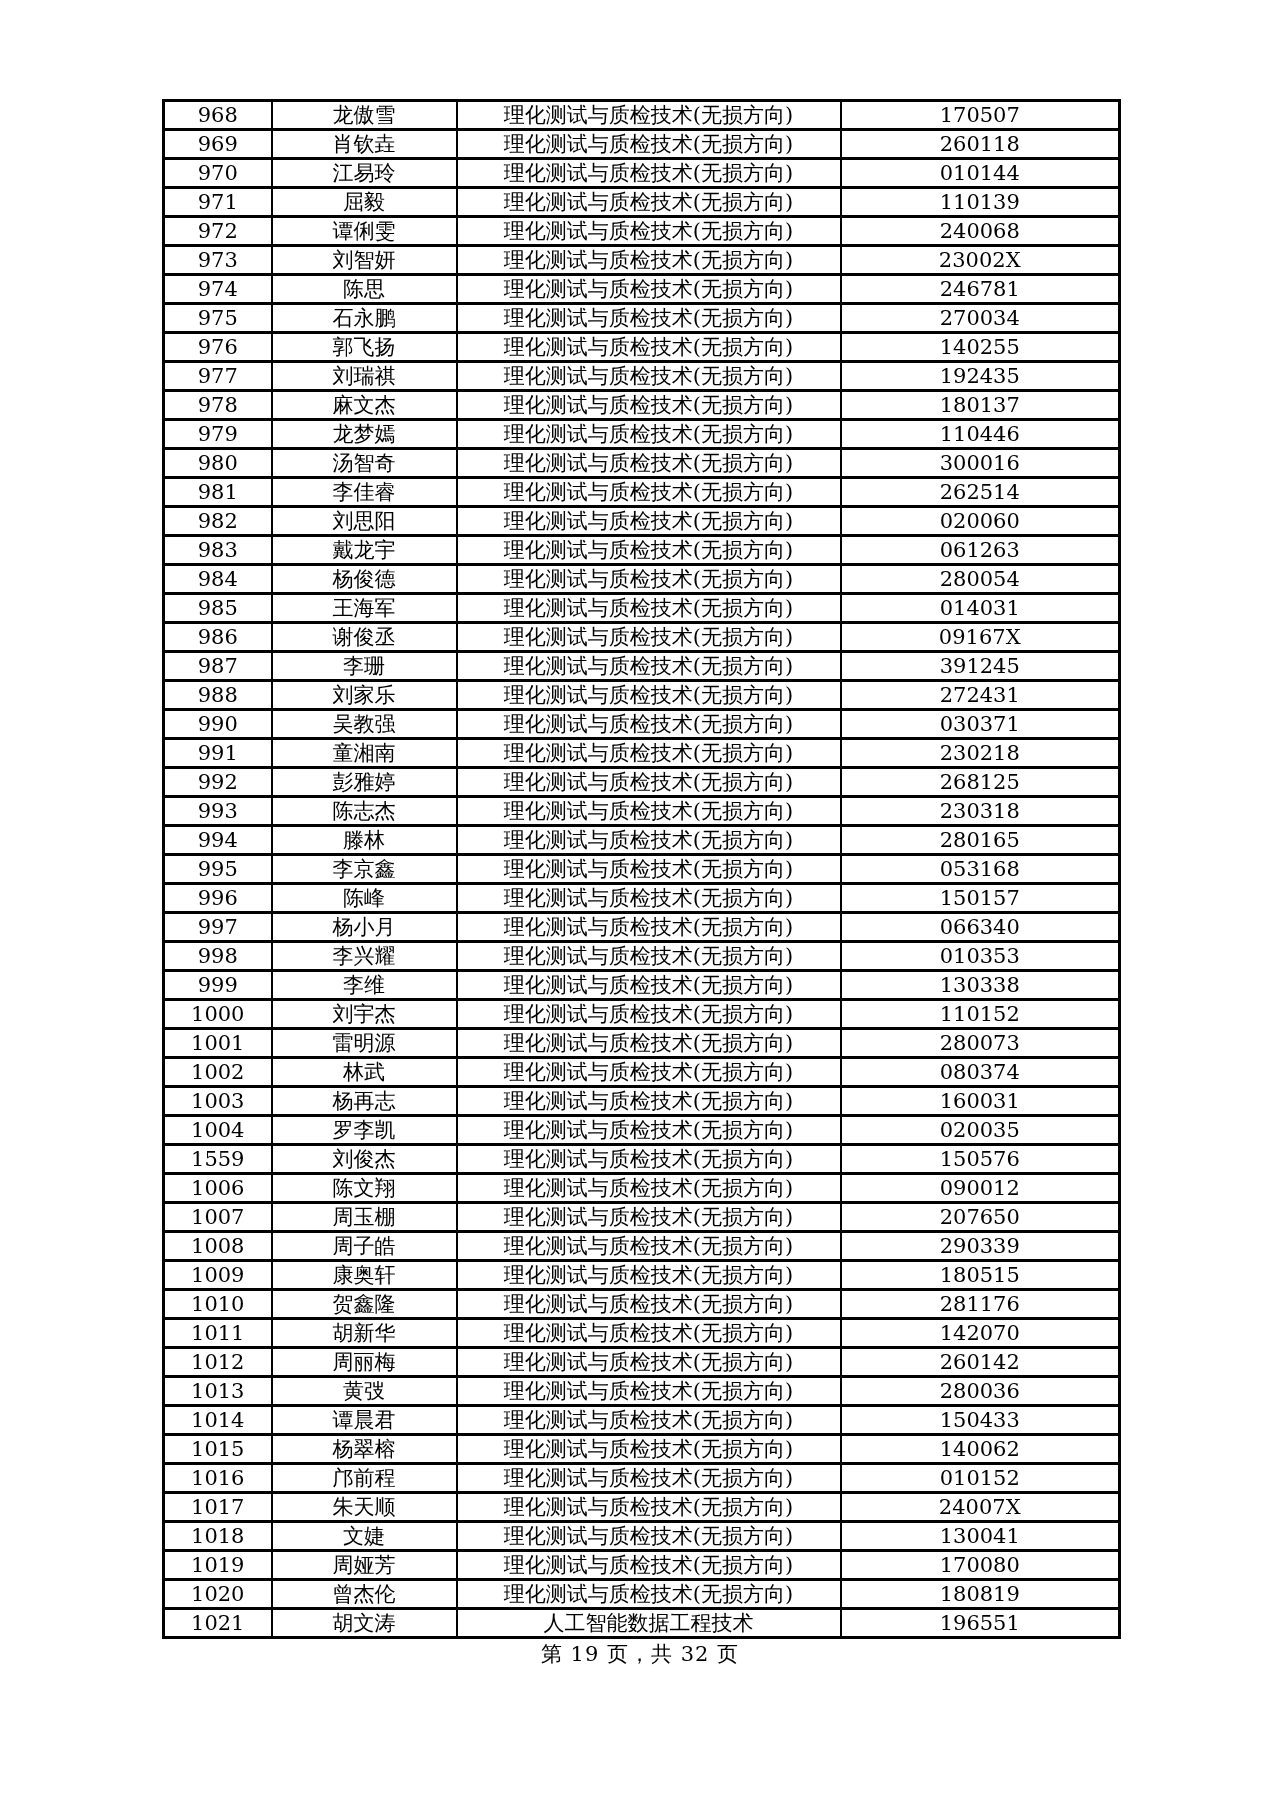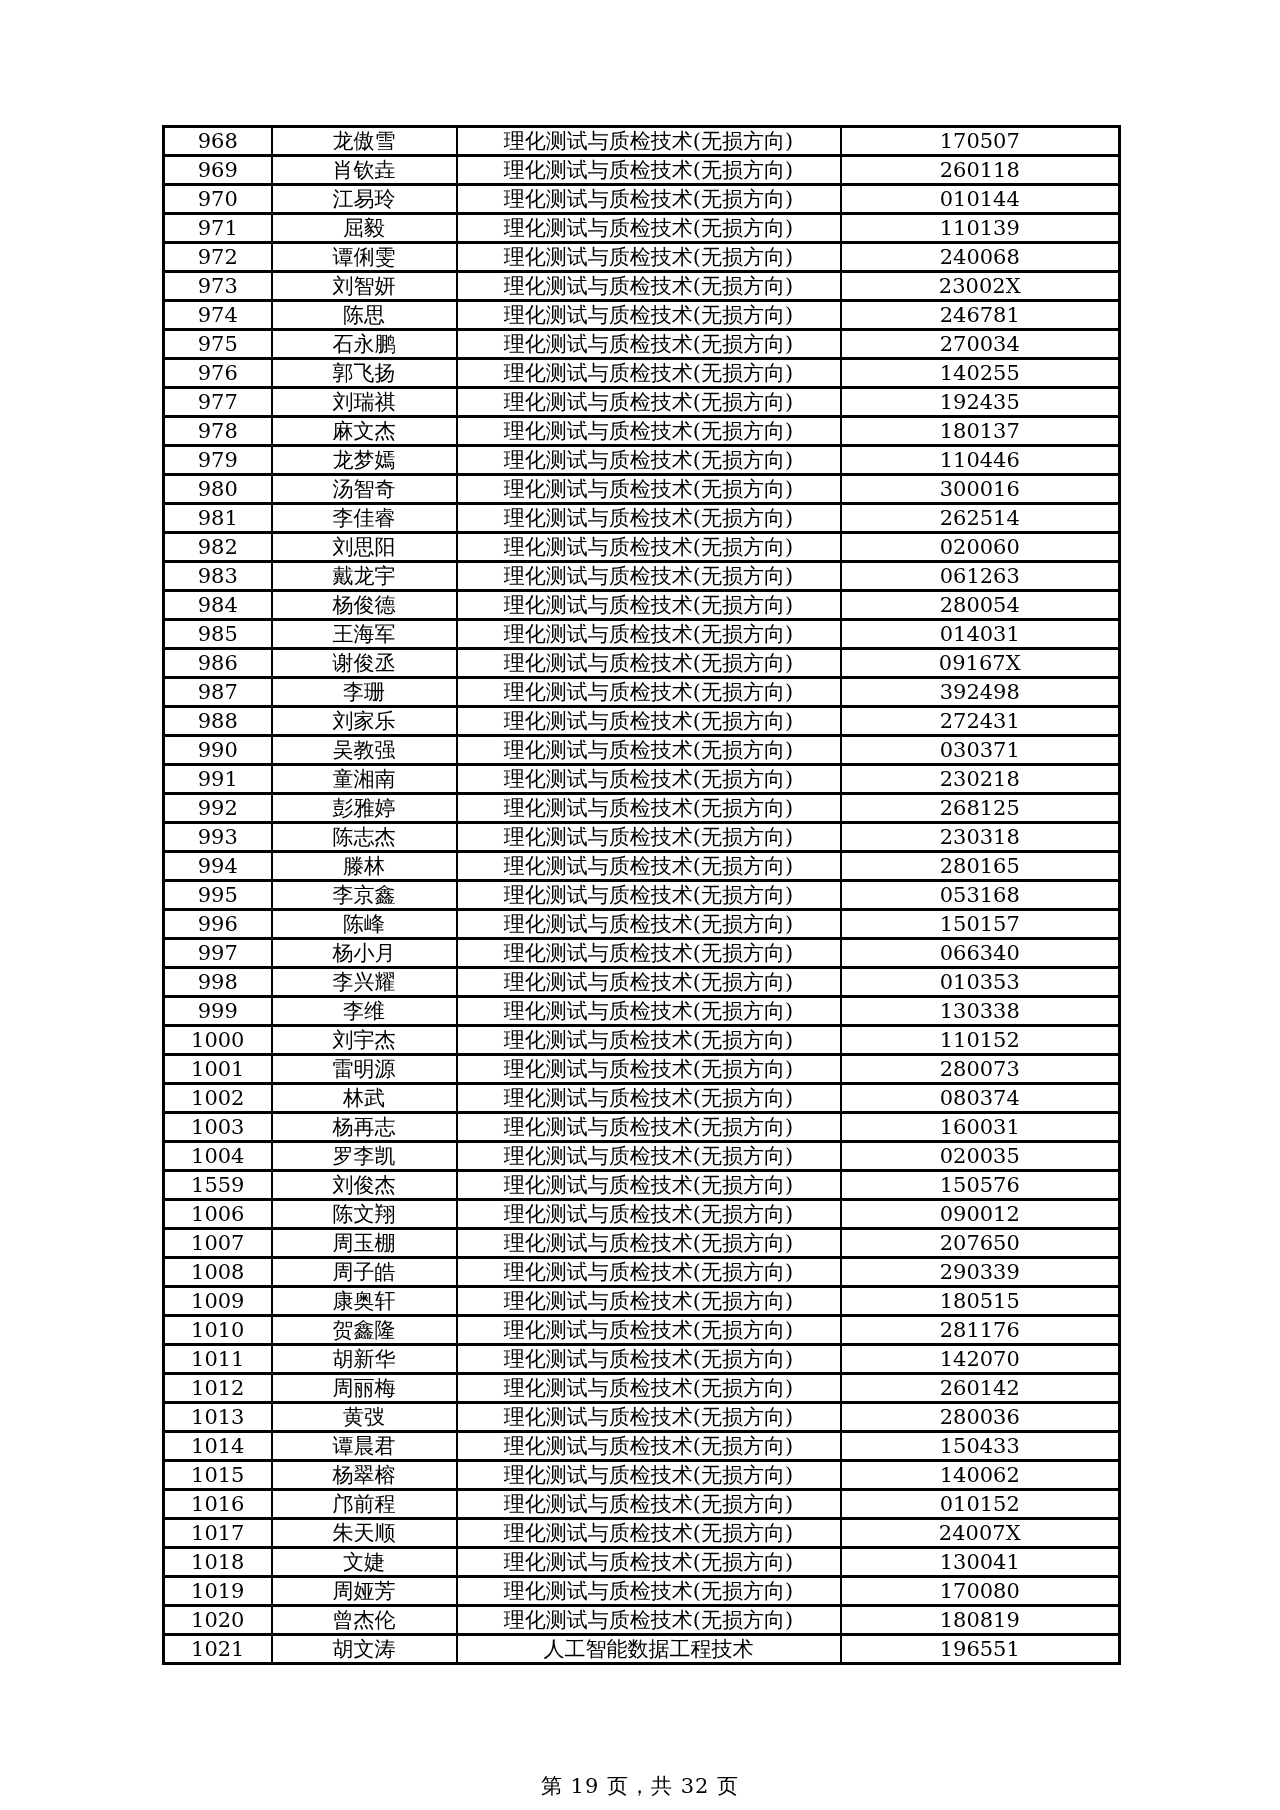--- a/index.html
+++ b/index.html
@@ -12,21 +12,21 @@
   .page {
     position: relative;
     width: 1280px;
     height: 1810px;
     background: #ffffff;
     overflow: hidden;
   }
   table.roster {
     position: absolute;
     left: 162px;
-    top: 125px;
+    top: 99px;
     width: 956px;
     border-collapse: collapse;
     table-layout: fixed;
     border: 3px solid #000000;
   }
   table.roster col.c-seq   { width: 108px; }
   table.roster col.c-name  { width: 185px; }
   table.roster col.c-major { width: 384px; }
   table.roster col.c-id    { width: 279px; }
   table.roster td {
@@ -38,21 +38,21 @@
     text-align: center;
     vertical-align: middle;
     font-size: 21px;
     line-height: 26px;
     white-space: nowrap;
     overflow: hidden;
   }
   .page-footer {
     position: absolute;
     left: 0;
-    top: 1772px;
+    top: 1640px;
     width: 1280px;
     text-align: center;
     font-size: 21px;
     letter-spacing: 1px;
   }
 </style>
 </head>
 <body>
 
 <div class="page">
@@ -176,21 +176,21 @@
         <tr>
       <td>986</td>
       <td>谢俊丞</td>
       <td>理化测试与质检技术(无损方向)</td>
       <td>09167X</td>
     </tr>
         <tr>
       <td>987</td>
       <td>李珊</td>
       <td>理化测试与质检技术(无损方向)</td>
-      <td>392498</td>
+      <td>391245</td>
     </tr>
         <tr>
       <td>988</td>
       <td>刘家乐</td>
       <td>理化测试与质检技术(无损方向)</td>
       <td>272431</td>
     </tr>
         <tr>
       <td>990</td>
       <td>吴教强</td>

